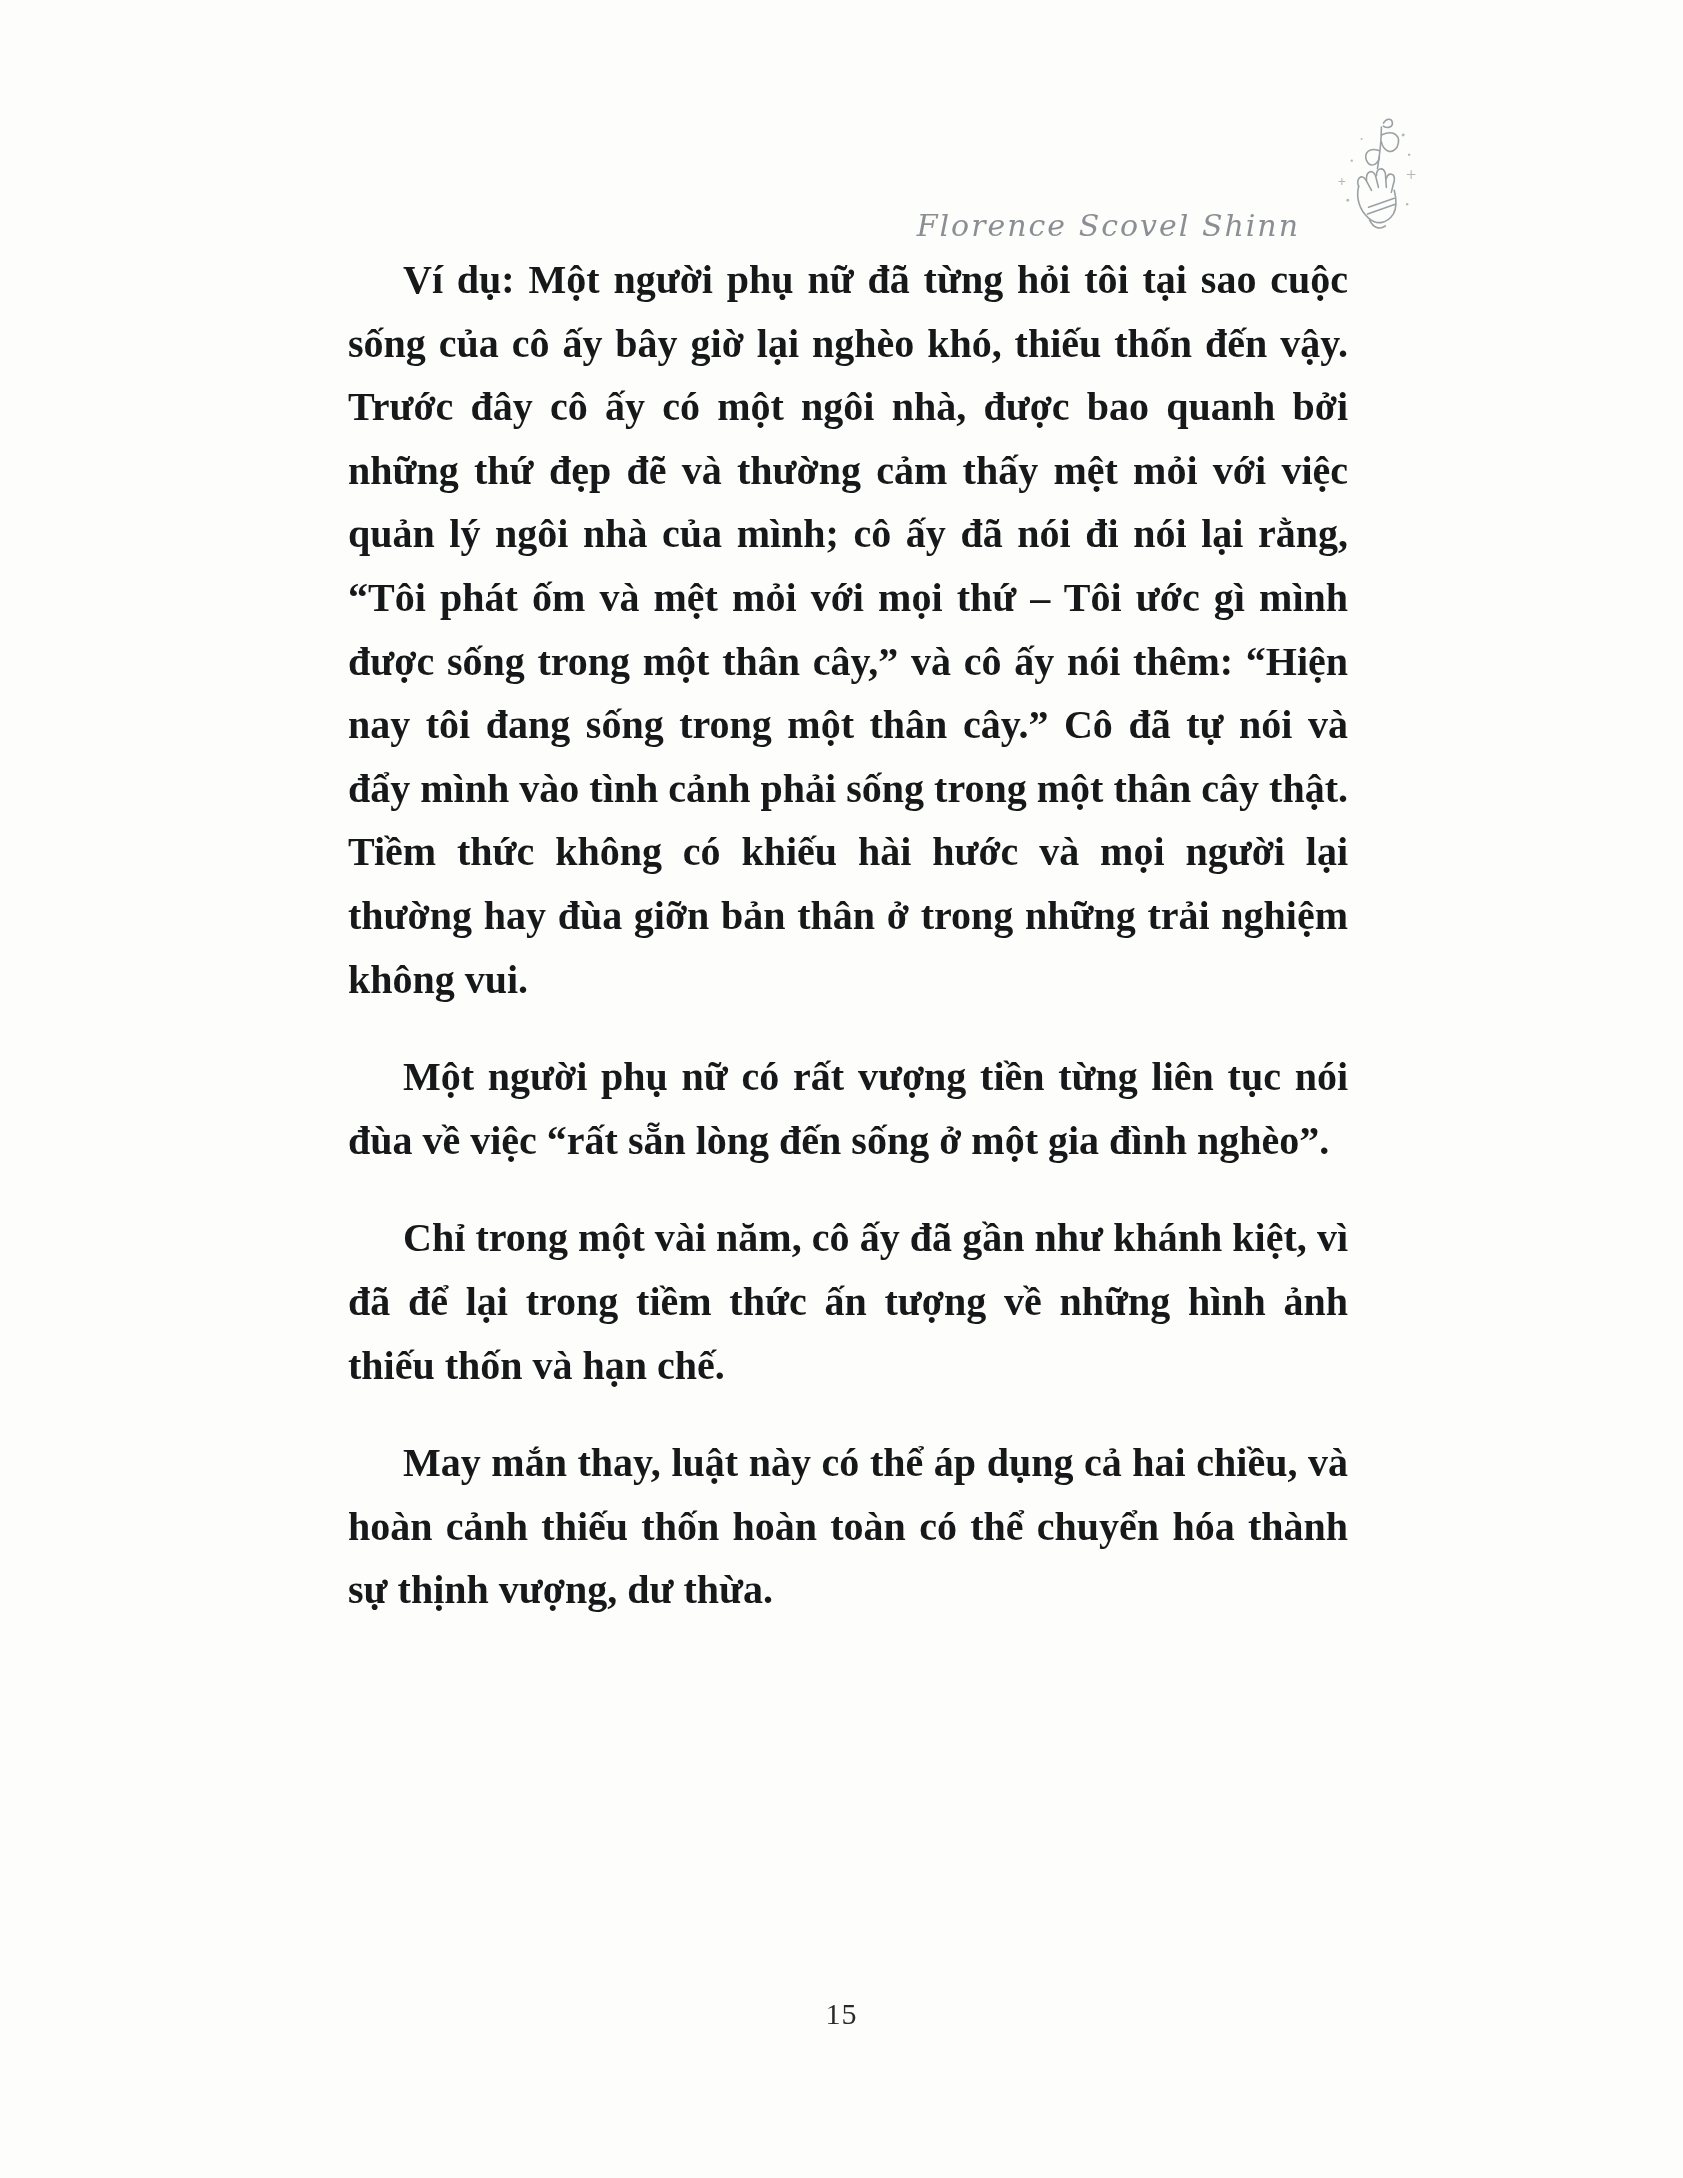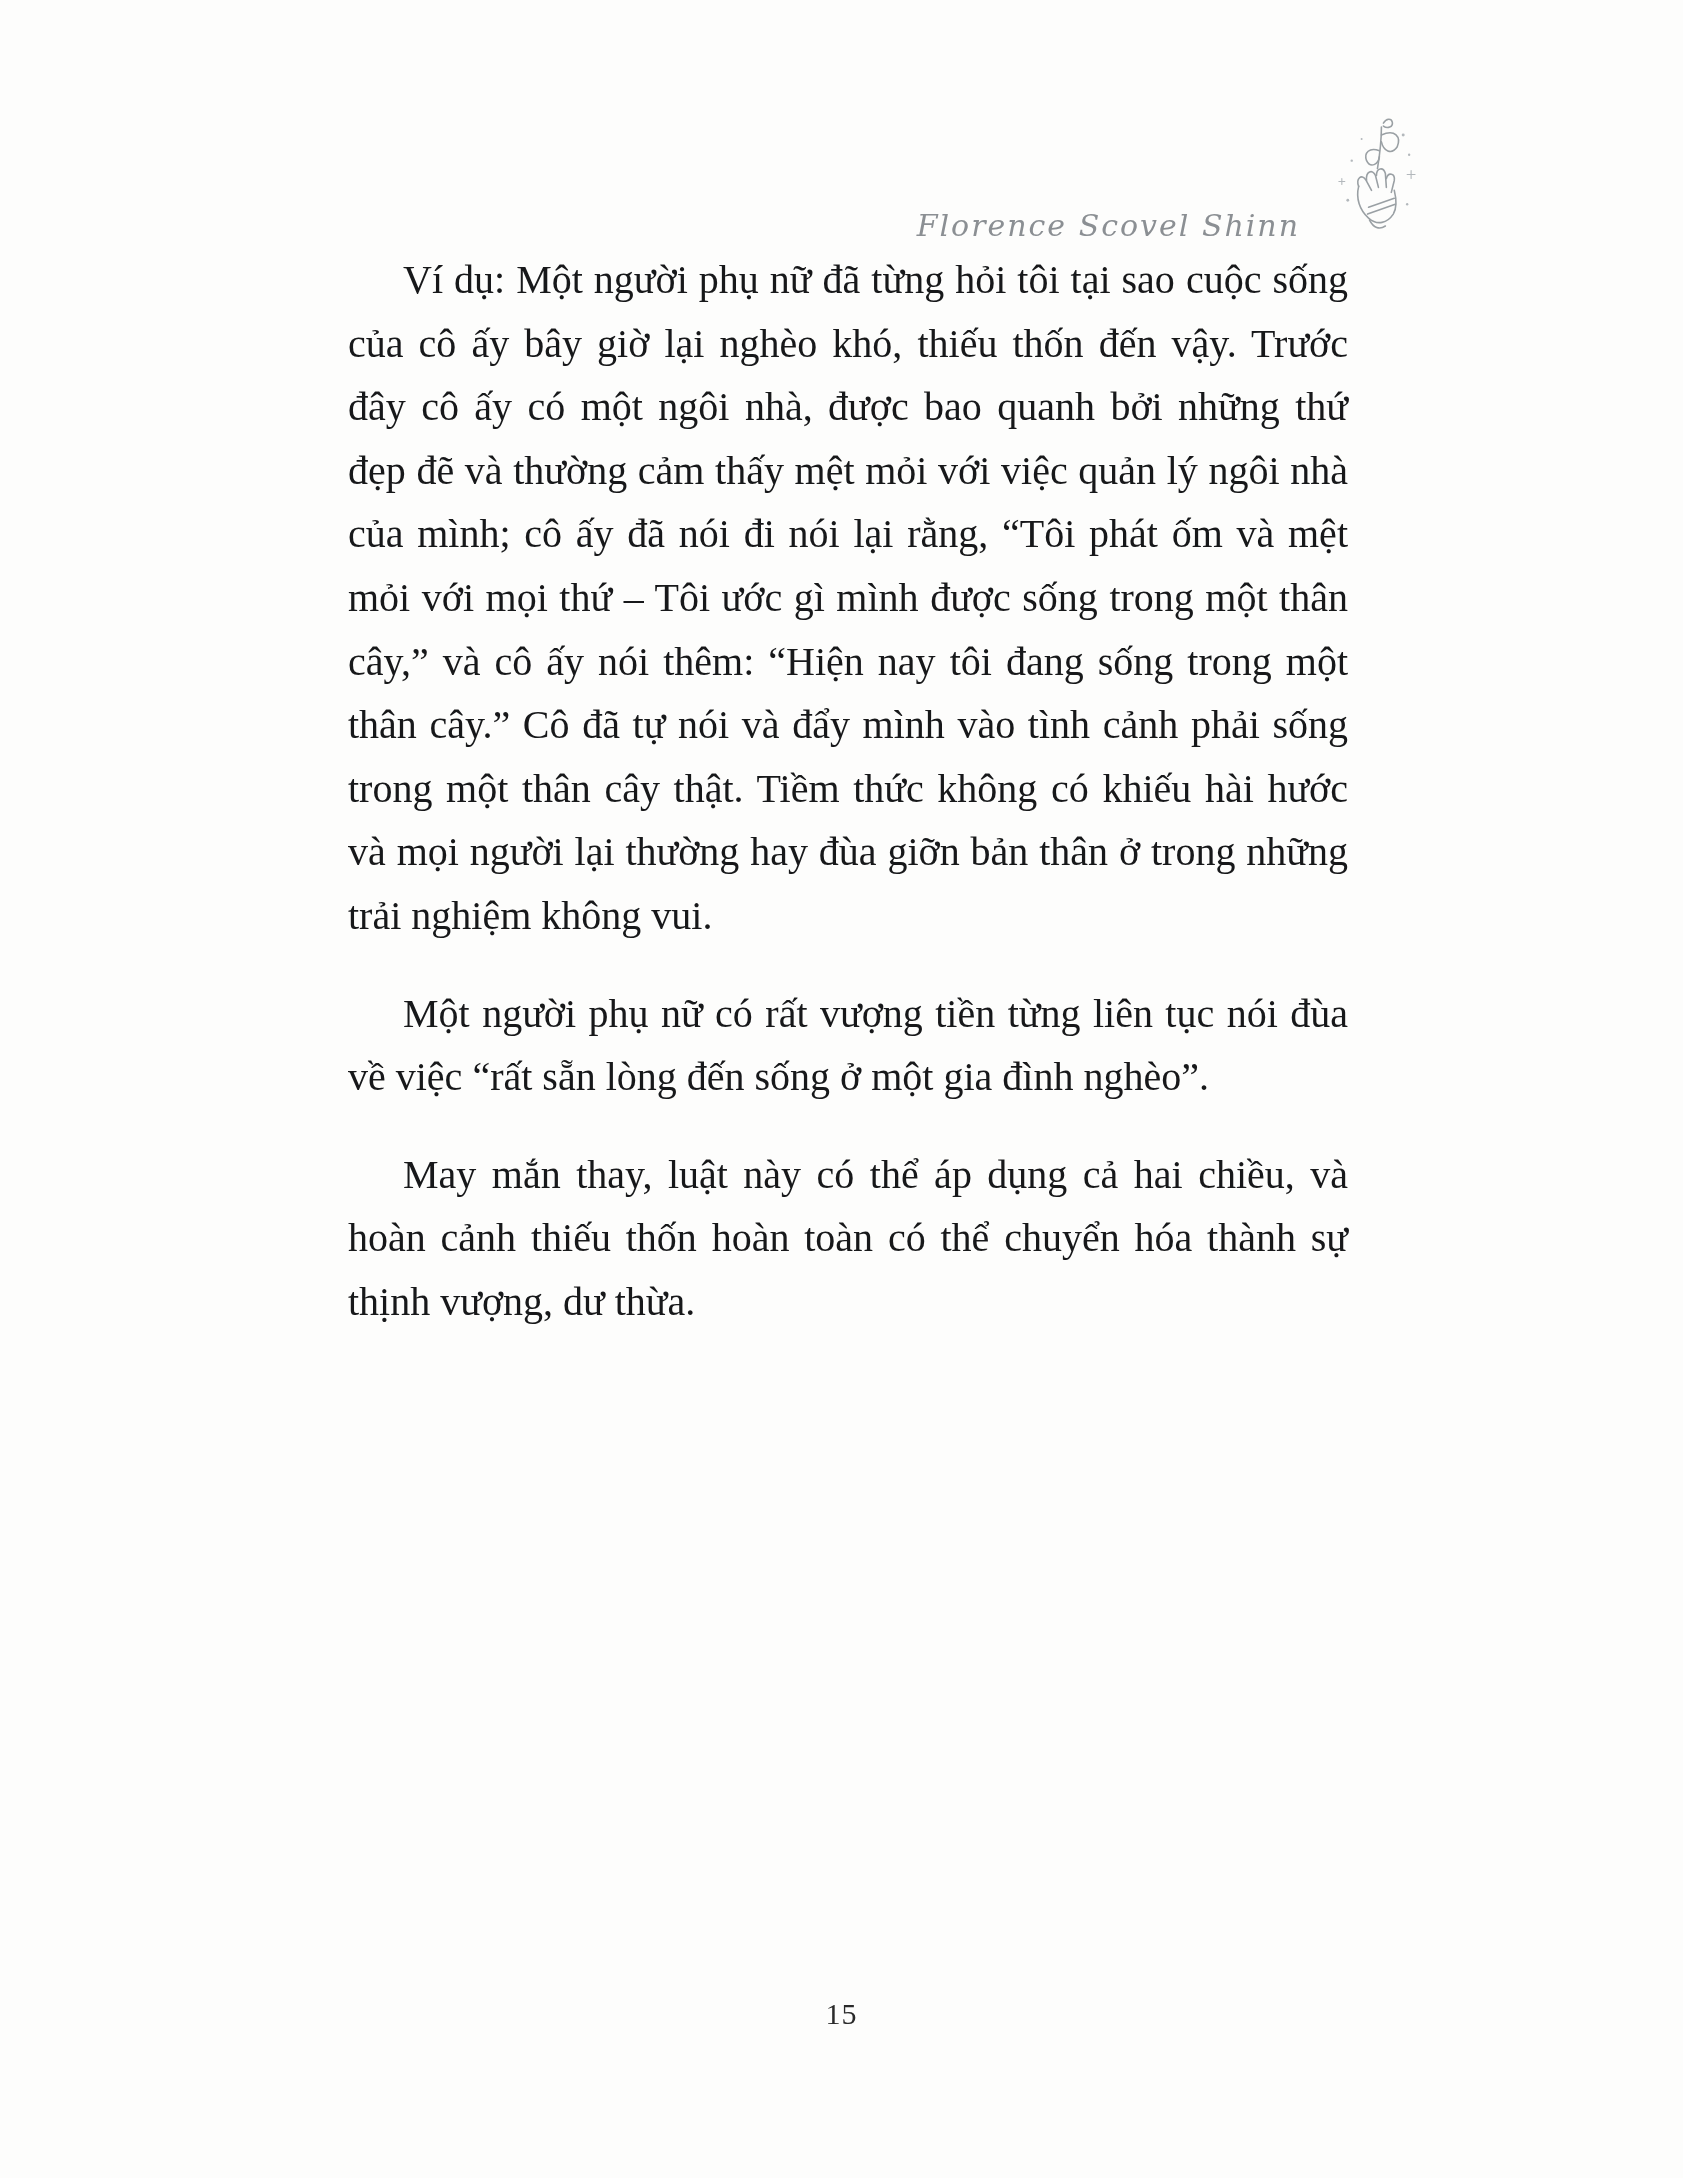--- a/index.html
+++ b/index.html
@@ -56,20 +56,21 @@
   }
   p.para {
     margin: 0 0 34px 0;
     font-size: 40px;
     line-height: 1.59;
     text-align: justify;
     text-justify: inter-word;
     text-indent: 55px;
     color: #17181a;
     hyphens: none;
+    font-weight: bold;
   }
   p.para:last-child { margin-bottom: 0; }
 
   
   .folio {
     position: absolute;
     top: 1965px;
     left: 0;
     width: 100%;
     text-align: center;
@@ -120,18 +121,19 @@
           <path d="M86 62 l0 8 M82 66 l8 0"></path>
           <path d="M16 70 l0 6 M13 73 l6 0"></path>
         </g>
       </svg>
     </div>
   </div>
 
   <div class="content">
     <p class="para">Ví dụ: Một người phụ nữ đã từng hỏi tôi tại sao cuộc sống của cô ấy bây giờ lại nghèo khó, thiếu thốn đến vậy. Trước đây cô ấy có một ngôi nhà, được bao quanh bởi những thứ đẹp đẽ và thường cảm thấy mệt mỏi với việc quản lý ngôi nhà của mình; cô ấy đã nói đi nói lại rằng, “Tôi phát ốm và mệt mỏi với mọi thứ – Tôi ước gì mình được sống trong một thân cây,” và cô ấy nói thêm: “Hiện nay tôi đang sống trong một thân cây.” Cô đã tự nói và đẩy mình vào tình cảnh phải sống trong một thân cây thật. Tiềm thức không có khiếu hài hước và mọi người lại thường hay đùa giỡn bản thân ở trong những trải nghiệm không vui.</p>
     <p class="para">Một người phụ nữ có rất vượng tiền từng liên tục nói đùa về việc “rất sẵn lòng đến sống ở một gia đình nghèo”.</p>
+    <p class="para">Chỉ trong một vài năm, cô ấy đã gần như khánh kiệt, vì đã để lại trong tiềm thức ấn tượng về những hình ảnh thiếu thốn và hạn chế.</p>
     <p class="para">May mắn thay, luật này có thể áp dụng cả hai chiều, và hoàn cảnh thiếu thốn hoàn toàn có thể chuyển hóa thành sự thịnh vượng, dư thừa.</p>
   </div>
 
   <div class="folio">15</div>
 </div>
 
 
 </body></html>

